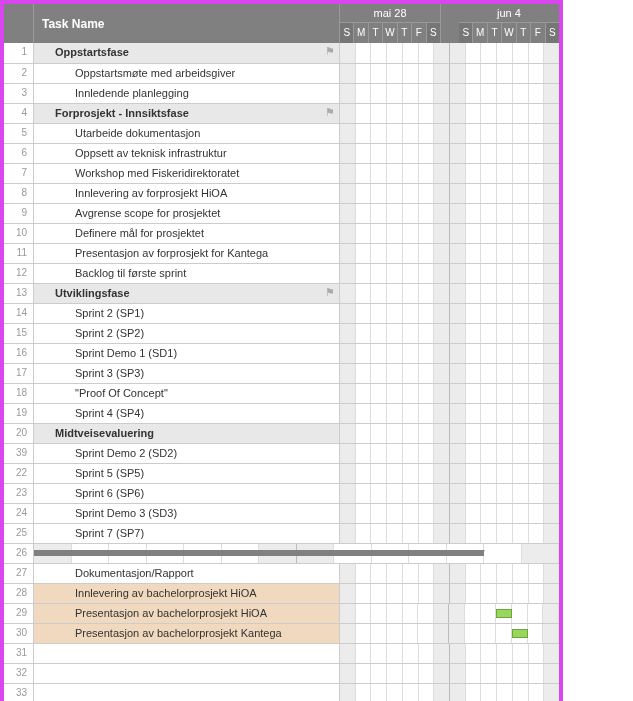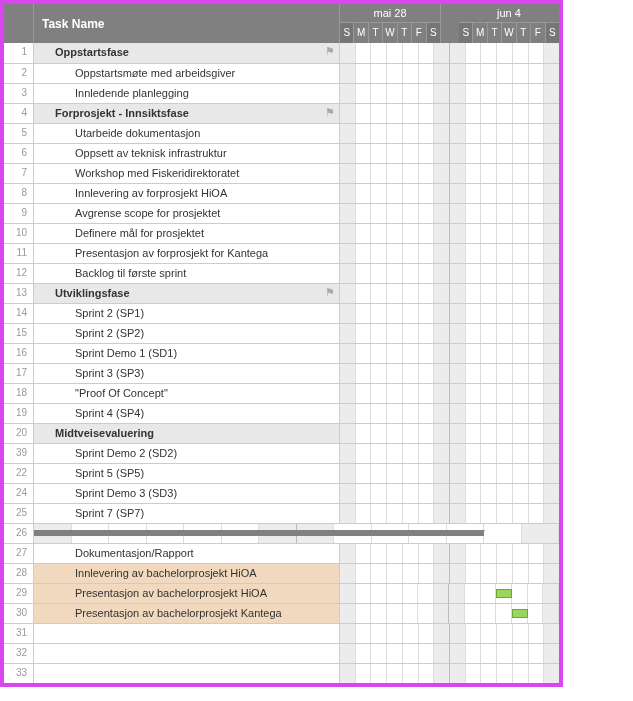--- a/index.html
+++ b/index.html
@@ -593,20 +593,40 @@
           <div class="gday weekend"></div>
           <div class="gday"></div>
           <div class="gday"></div>
           <div class="gday"></div>
           <div class="gday"></div>
           <div class="gday"></div>
           <div class="gday weekend"></div>
         </div>
       </div>
       <div class="row">
+        <div class="rownum">23</div>
+        <div class="taskcell indent"><span class="txt">Sprint 6 (SP6)</span></div>
+        <div class="ganttcell">
+          <div class="gday weekend"></div>
+          <div class="gday"></div>
+          <div class="gday"></div>
+          <div class="gday"></div>
+          <div class="gday"></div>
+          <div class="gday"></div>
+          <div class="gday weekend weeksplit"></div>
+          <div class="gday weekend"></div>
+          <div class="gday"></div>
+          <div class="gday"></div>
+          <div class="gday"></div>
+          <div class="gday"></div>
+          <div class="gday"></div>
+          <div class="gday weekend"></div>
+        </div>
+      </div>
+      <div class="row">
         <div class="rownum">24</div>
         <div class="taskcell indent"><span class="txt">Sprint Demo 3 (SD3)</span></div>
         <div class="ganttcell">
           <div class="gday weekend"></div>
           <div class="gday"></div>
           <div class="gday"></div>
           <div class="gday"></div>
           <div class="gday"></div>
           <div class="gday"></div>
           <div class="gday weekend weeksplit"></div>

